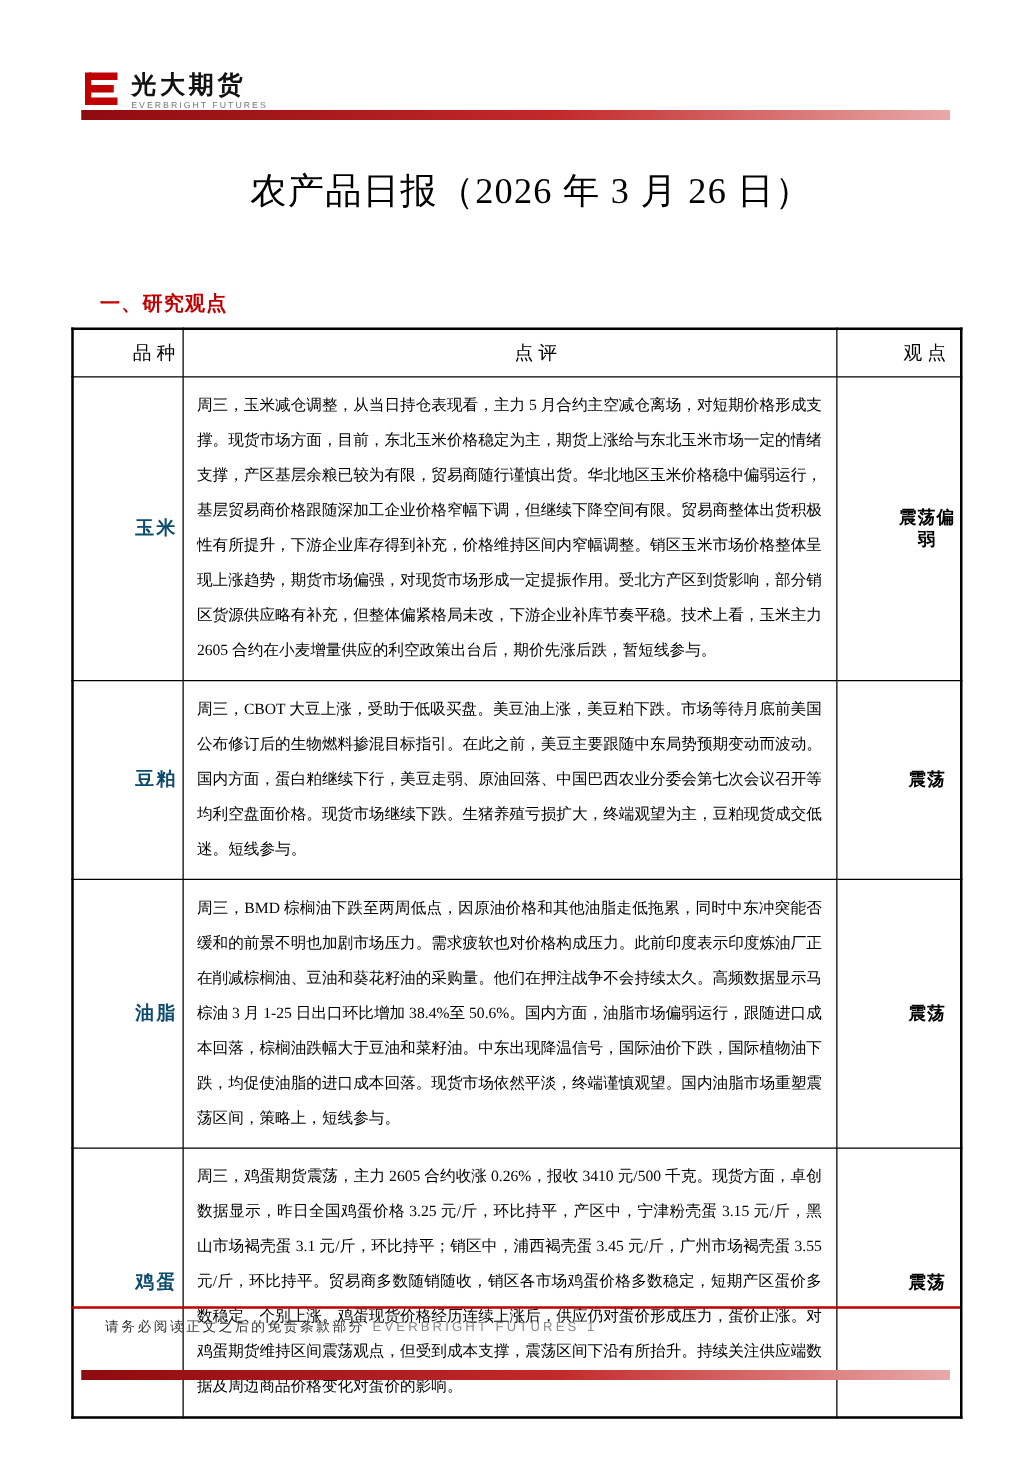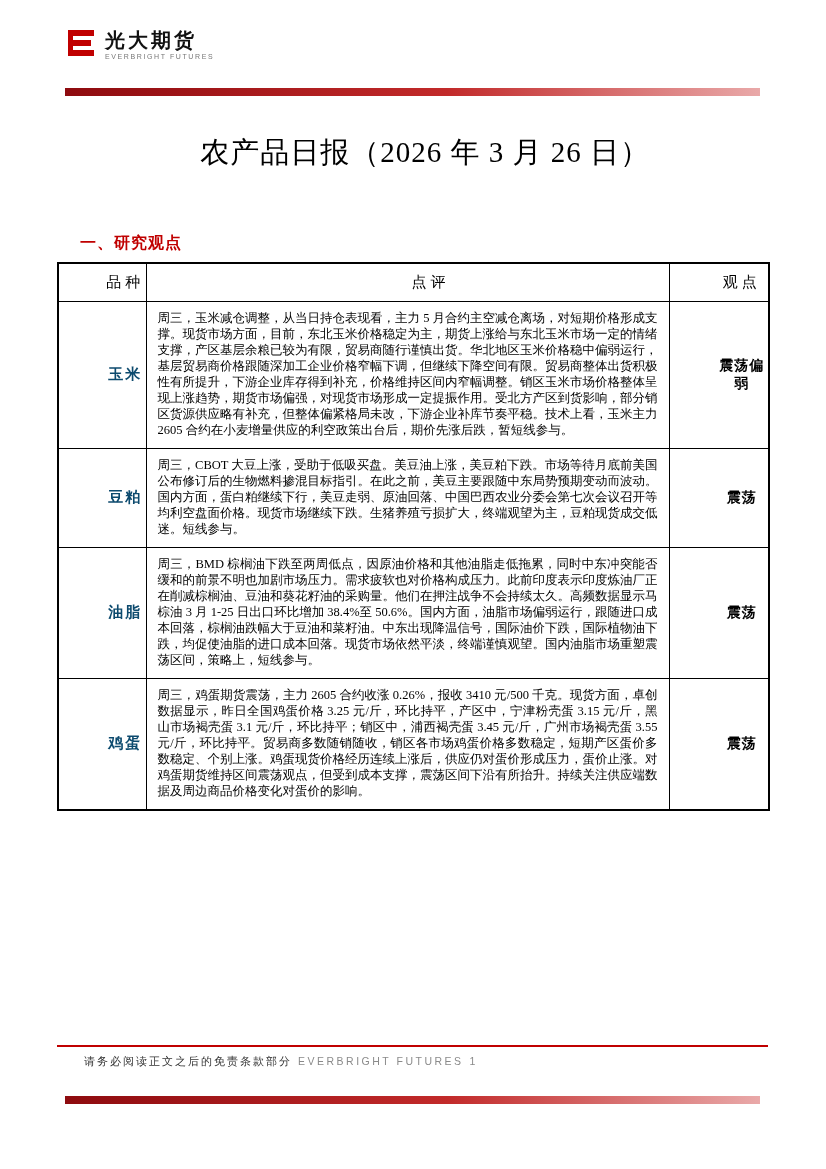--- a/index.html
+++ b/index.html
@@ -6,21 +6,21 @@
   html, body { margin: 0; padding: 0; background: #ffffff; }
   body {
     width: 826px; height: 1169px; position: relative;
     font-family: "Liberation Serif", serif;
     color: #000;
     overflow: hidden;
   }
   .page { position: absolute; inset: 0; background: #fff; }
 
   
-  .header { position: absolute; left: 68px; top: 28px; display: flex; align-items: center; gap: 9px; }
+  .header { position: absolute; left: 68px; top: 56px; display: flex; align-items: center; gap: 9px; }
   .logo-mark { display: inline-block; width: 28px; height: 32px; }
   .logo-text { display: flex; flex-direction: column; justify-content: center; }
   .logo-cn {
     font-family: "Liberation Sans", sans-serif;
     font-weight: bold; font-size: 20px; letter-spacing: 3px; color: #111; line-height: 22px;
   }
   .logo-en {
     font-family: "Liberation Sans", sans-serif;
     font-size: 7px; letter-spacing: 1.6px; color: #777; margin-top: 2px;
   }
@@ -52,21 +52,21 @@
   .views-table th {
     height: 38px; font-weight: normal; font-size: 15px; letter-spacing: 4px;
     text-align: center; vertical-align: middle; background: #fff;
   }
   .views-table td { vertical-align: middle; }
   td.variety {
     color: #0c4a6e; font-weight: bold; font-size: 15px;
     text-align: center; letter-spacing: 2px;
   }
   td.comment {
-    font-size: 12.5px; line-height: 16px; text-align: justify;
+    font-size: 12.5px; line-height: 28px; text-align: justify;
     padding: 8px 11px 10px 11px; vertical-align: top;
   }
   td.view {
     font-weight: bold; font-size: 14px; text-align: center; letter-spacing: 1px;
   }
 
   
   .footer-line {
     position: absolute; left: 57px; top: 1045px; width: 711px; height: 2px;
     background: #c00000;

